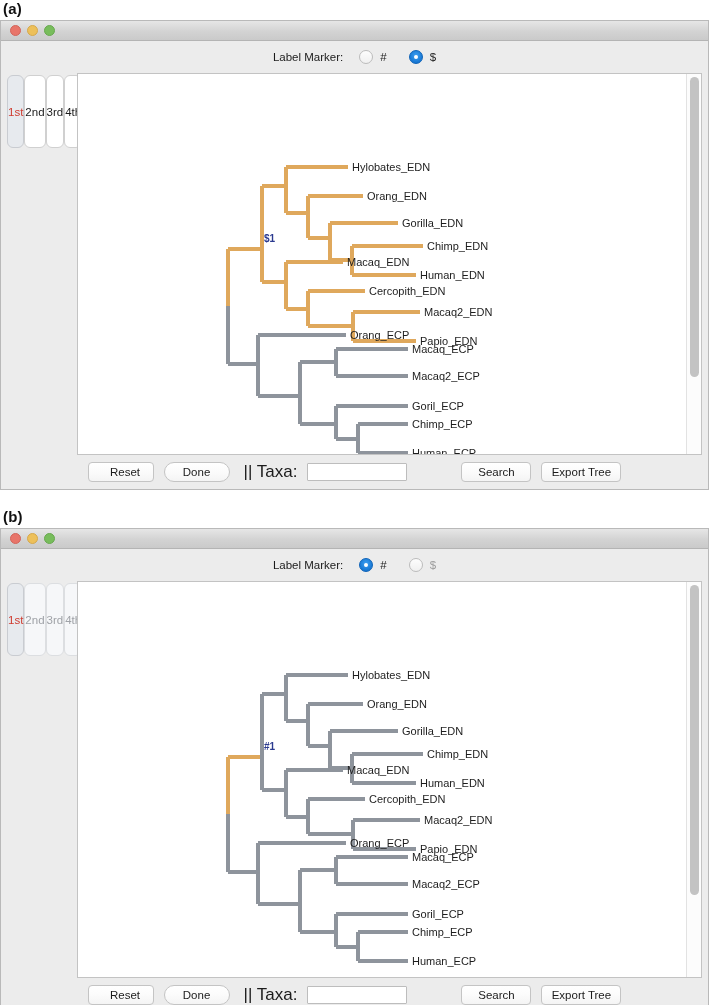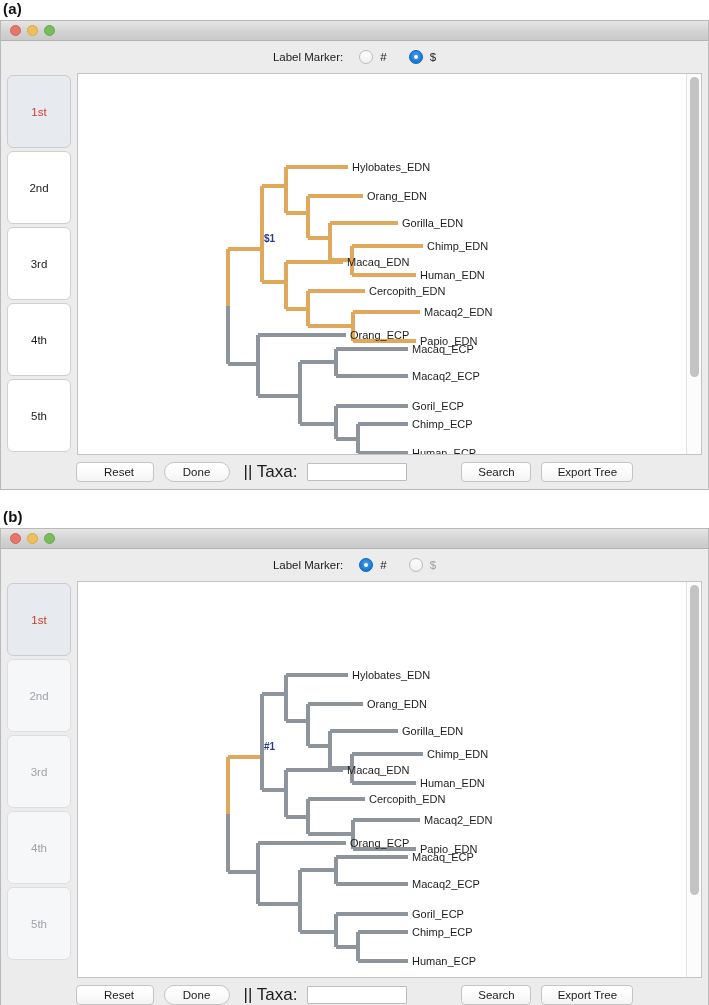--- a/index.html
+++ b/index.html
@@ -81,21 +81,21 @@
   }
   .radio-text{margin-right:22px;font-size:11.5px;}
   .radio-text.dim{color:#9b9b9b;}
   .radio-text.lit{color:#1b1b1b;}
   .radio-text.last{margin-right:0;}
 
   
   .wbody{display:flex;padding:0 6px 0 6px;box-sizing:border-box;}
   .sidebar{
     width:64px;flex:0 0 64px;
-    display:flex;flex-direction:column;
+    display:flex;flex-direction:row;
     padding-top:2px;
   }
   .tab{
     height:73px;
     margin-bottom:3px;
     border:1px solid #d0d0d0;
     border-radius:6px;
     background:#ffffff;
     display:flex;align-items:center;justify-content:center;
     font-size:11.5px;color:#1b1b1b;
@@ -142,24 +142,24 @@
   }
   .btn{
     border:1px solid #c4c4c4;
     border-radius:4px;
     background:linear-gradient(to bottom,#ffffff 0%,#fbfbfb 50%,#f4f4f4 100%);
     padding:3px 0;
     text-align:center;
     font-size:11.5px;color:#1b1b1b;
     box-sizing:border-box;
   }
-  .btn-reset{width:78px;padding-left:9px;}
+  .btn-reset{width:66px;padding-left:9px;}
   .btn-done{width:66px;border-radius:10px;}
   .btn-search{width:70px;margin-left:44px;}
-  .btn-export{width:92px;}
+  .btn-export{width:80px;}
   .taxa-label{font-size:17px;color:#1b1b1b;margin-left:4px;}
   .taxa-input{
     width:100px;height:18px;
     border:1px solid #bdbdbd;
     background:#ffffff;
     box-sizing:border-box;
     font-size:11px;
     padding:0 3px;
     outline:none;
     border-radius:1px;

